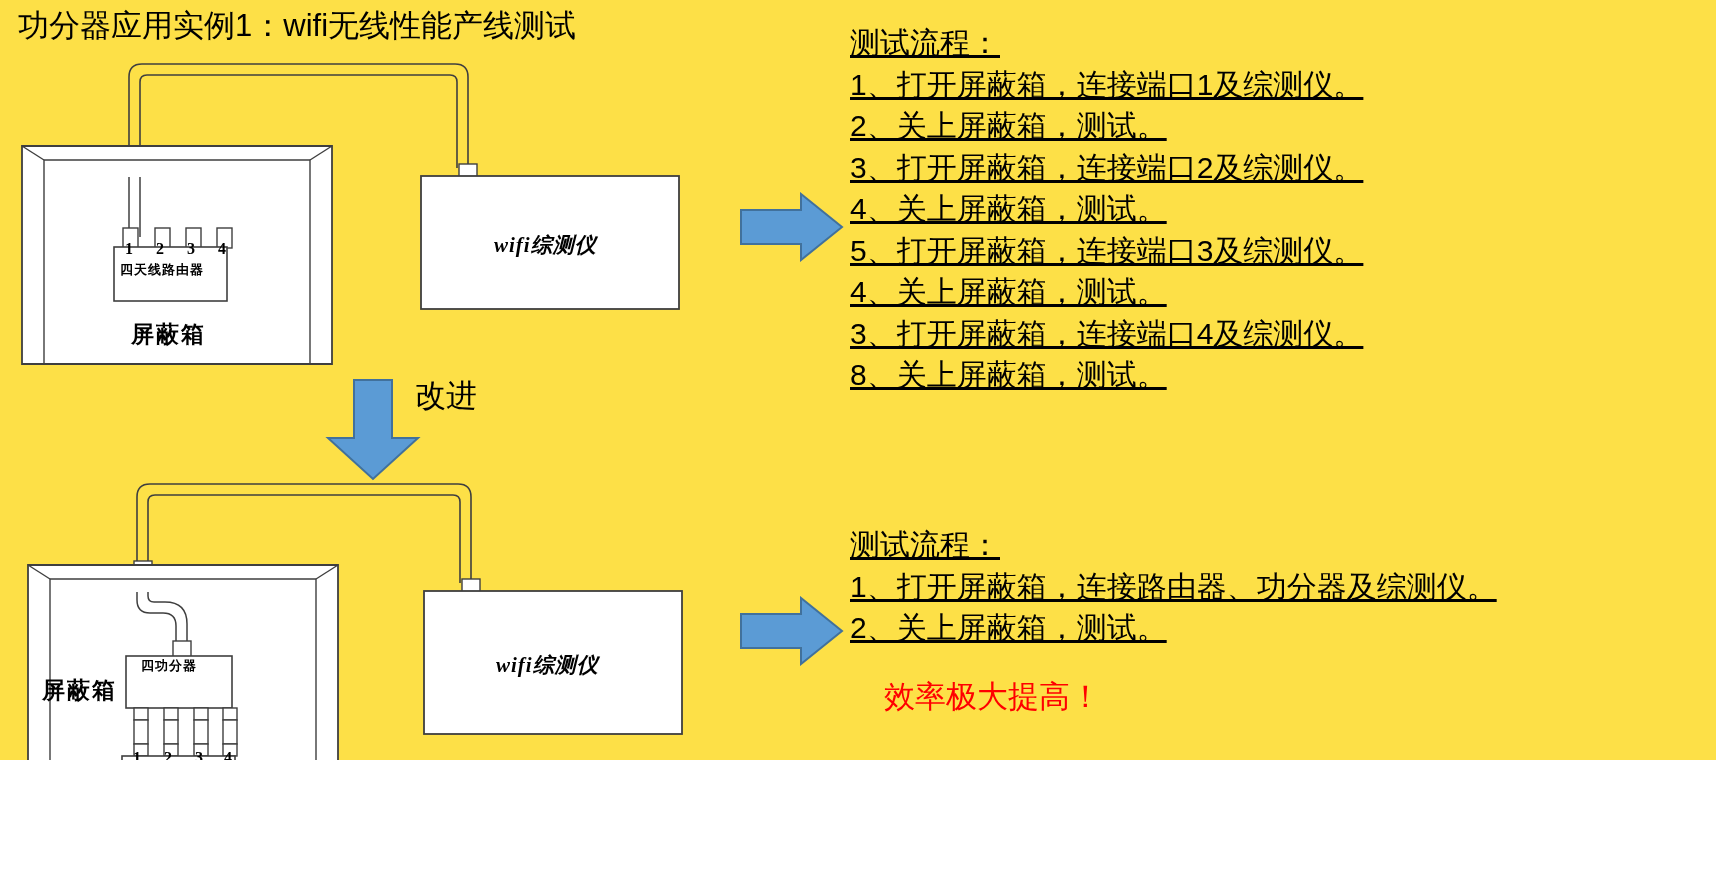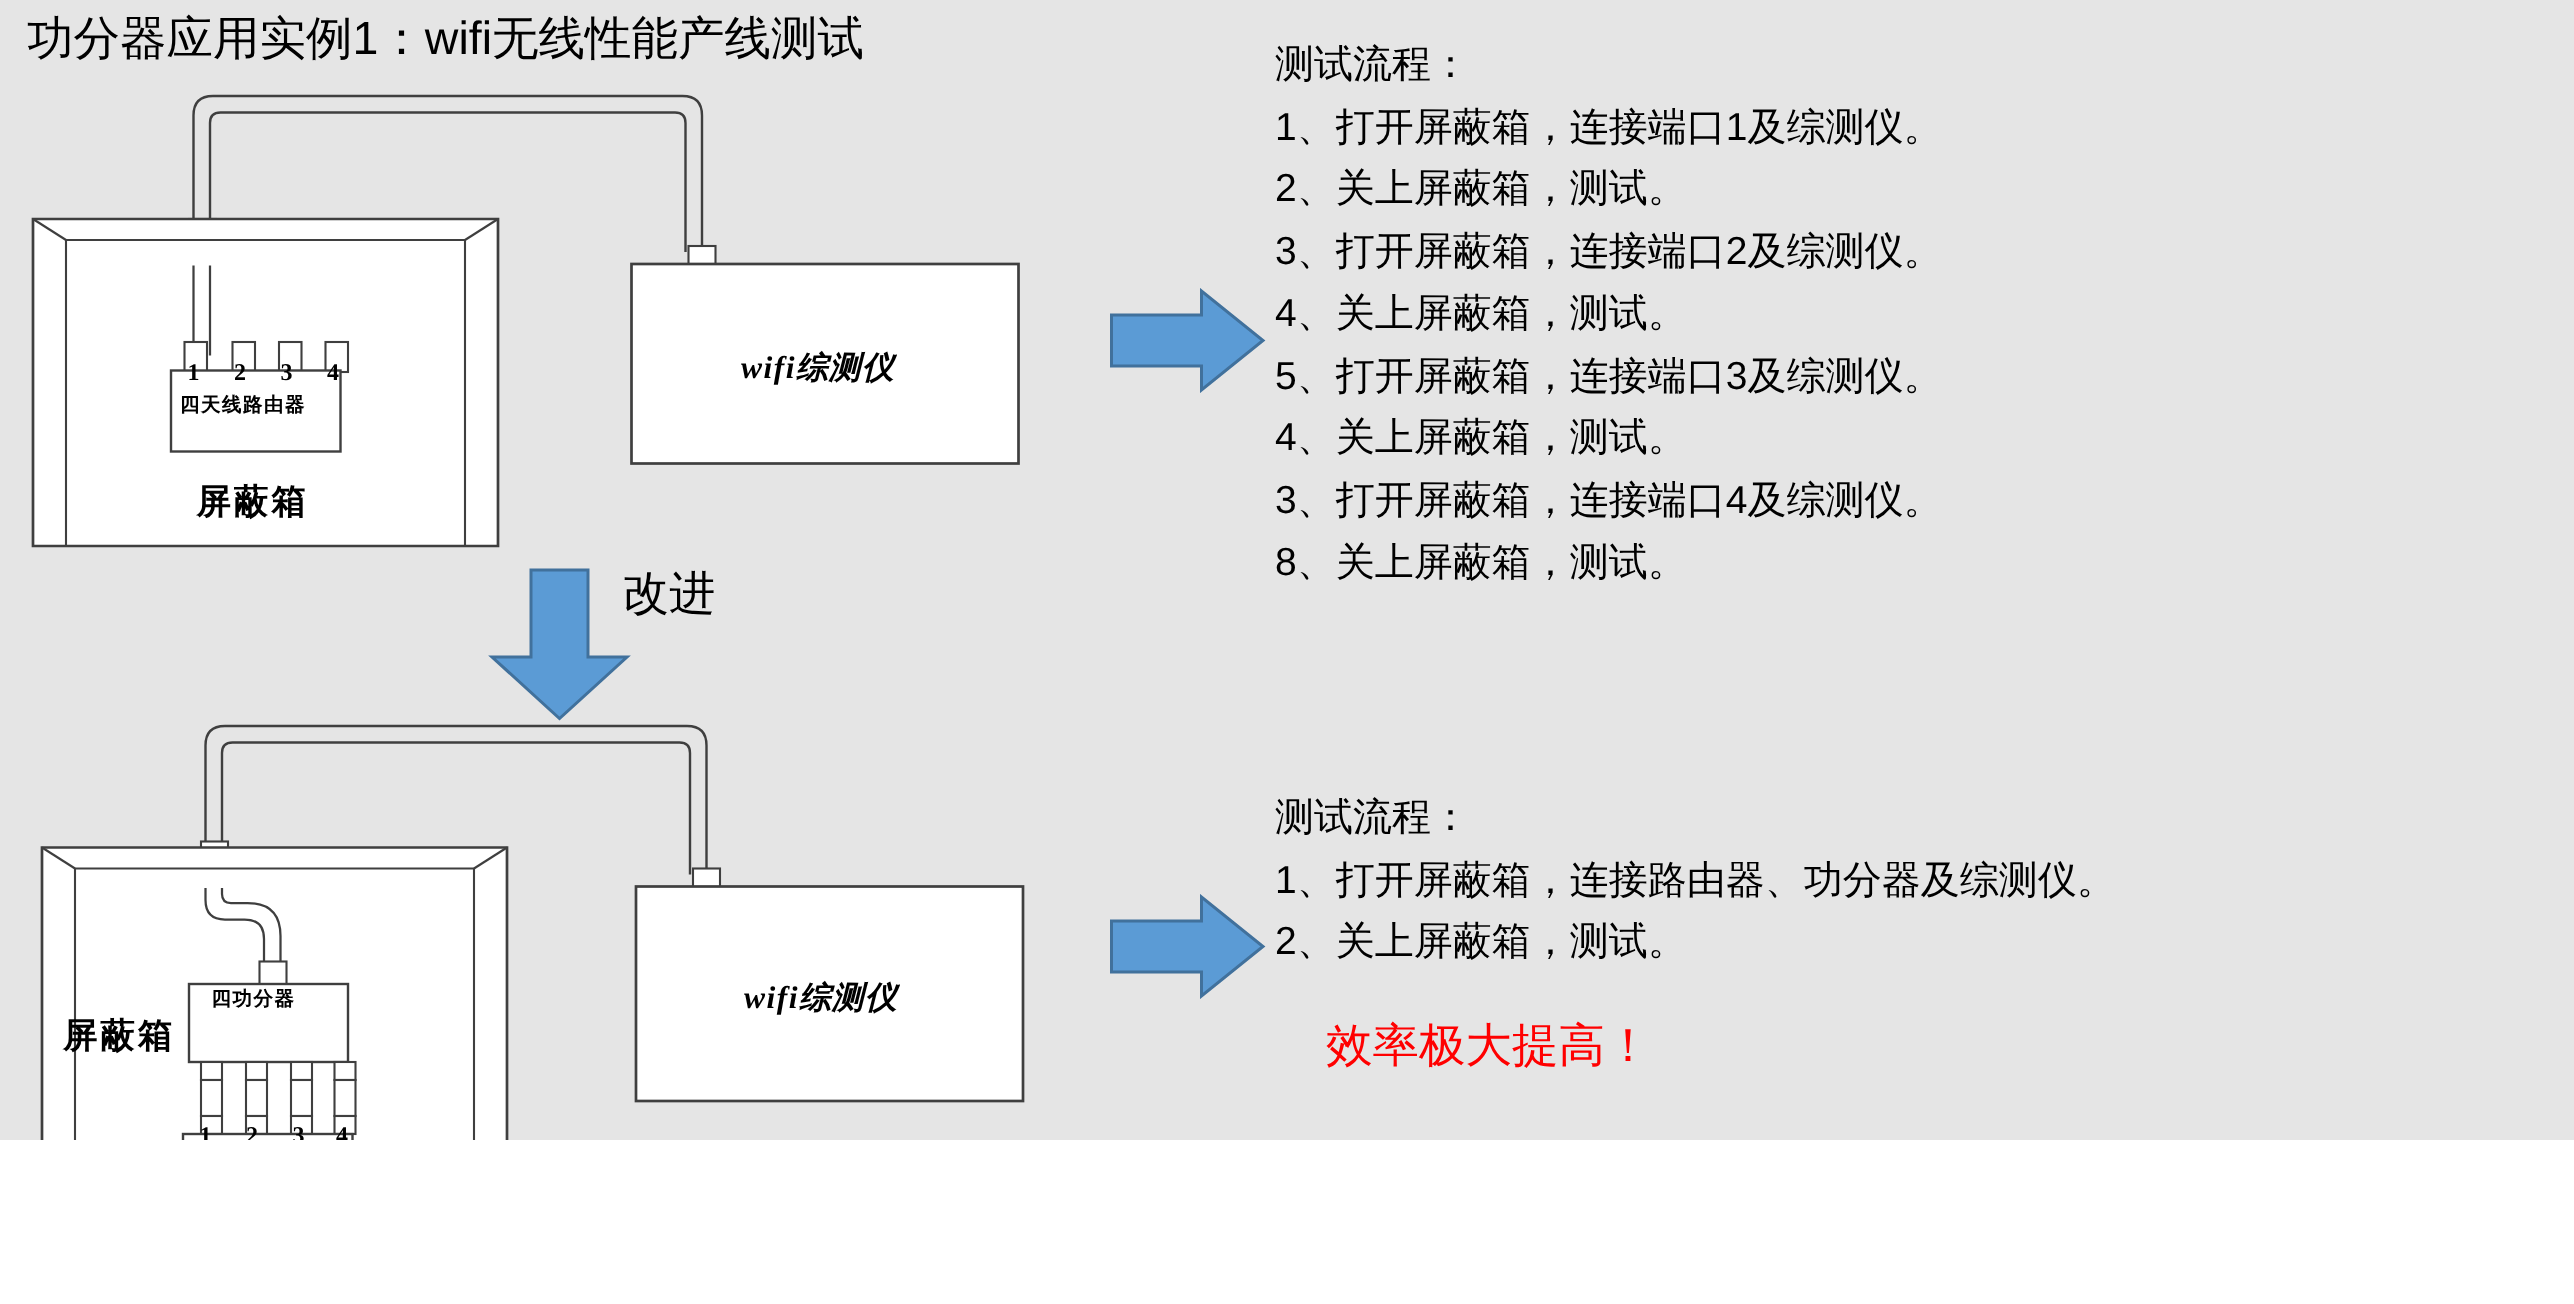--- a/index.html
+++ b/index.html
@@ -8,21 +8,21 @@
     background: #ffffff;
   }
   body {
     font-family: "Liberation Sans", "DejaVu Sans", sans-serif;
     color: #000000;
   }
   #slide {
     position: relative;
     width: 1716px;
     height: 760px;
-    background: #e5e5e5;
+    background: #fde047;
     overflow: hidden;
   }
 
   
   .slide-title {
     position: absolute;
     left: 18px;
     top: 6px;
     font-size: 31px;
     line-height: 40px;
@@ -70,24 +70,25 @@
     top: 376px;
     font-size: 31px;
     line-height: 40px;
     white-space: nowrap;
     color: #000;
   }
 
   
   .proc-block {
     position: absolute;
-    font-size: 26px;
+    font-size: 30px;
     line-height: 41.5px;
     color: #000;
     white-space: nowrap;
+    text-decoration: underline;
   }
   .proc-block .line {
     display: block;
   }
   #proc-top {
     left: 850px;
     top: 22px;
   }
   #proc-bottom {
     left: 850px;

